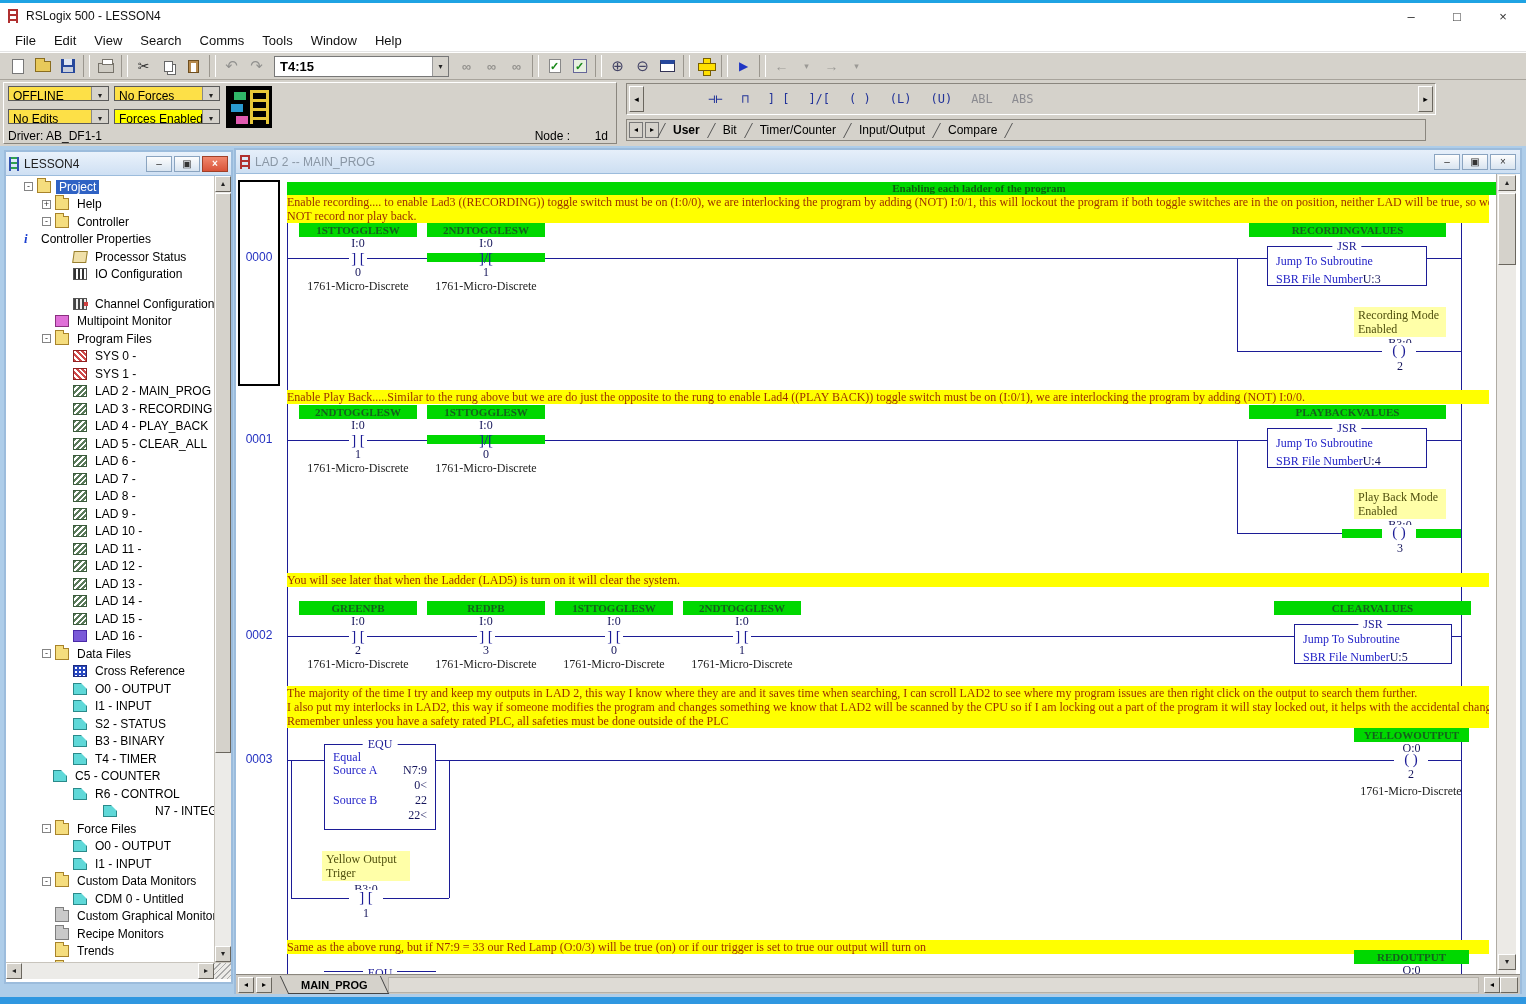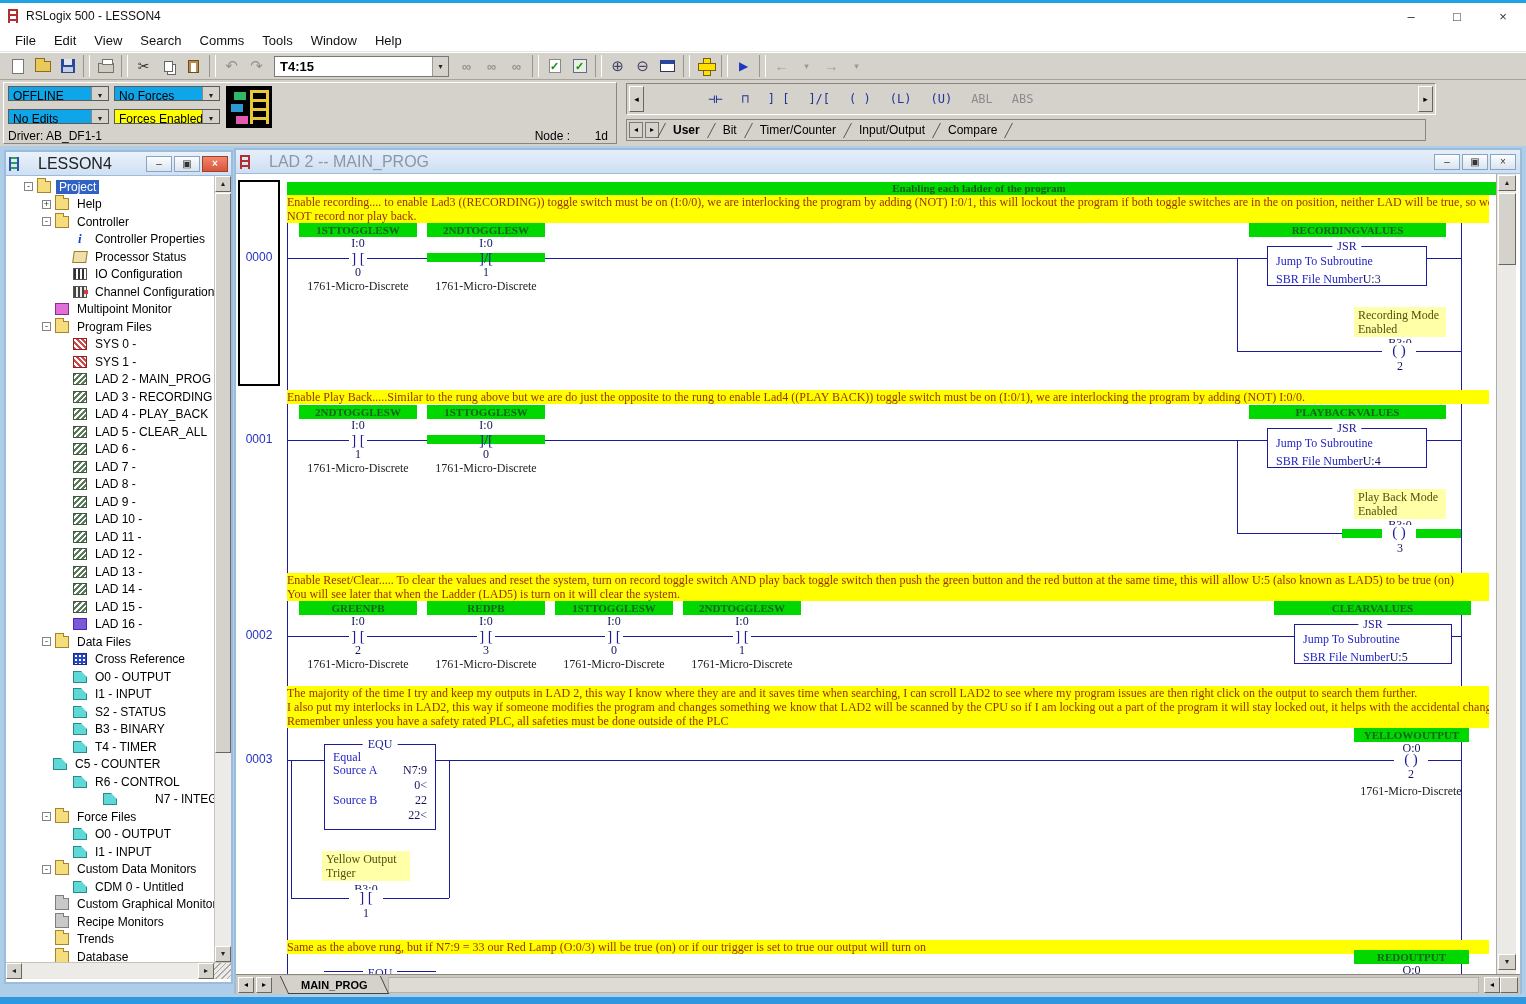--- a/index.html
+++ b/index.html
@@ -44,21 +44,21 @@
   .ic-play .tglyph{color:#1f35c4;font-size:12px}
   .ic-nav .tglyph{font-size:14px;color:#555}
   .ic-navd .tglyph{font-size:9px;color:#555}
   .addr-combo{width:175px;height:21px;background:#fff;border:1px solid #777;display:flex;align-items:center;margin:0 5px;flex:none}
   .addr-combo .val{flex:1;padding-left:5px;font-size:13px;font-weight:bold;color:#000}
   .combo-btn{width:16px;height:100%;background:#d5d2cb;border-left:1px solid #999;display:flex;align-items:center;justify-content:center;font-size:8px;color:#222}
 
   
   .statusrow{position:absolute;left:0;top:80px;width:100%;height:66px;background:#d5d2cb}
   .status-panel{position:absolute;left:3px;top:2px;width:614px;height:62px;border:1px solid;border-color:#fff #8a867e #8a867e #fff}
-  .scombo{position:absolute;height:15px;border:1px solid #5a5a5a;background:#0ea5e9;display:flex}
+  .scombo{position:absolute;height:15px;border:1px solid #5a5a5a;background:#fde047;display:flex}
   .scombo .val{flex:1;font-size:12px;line-height:18px;padding-left:4px;white-space:nowrap;overflow:hidden}
   .scombo .val.yellow{background:#ffff00}
   .scombo .cbtn{width:17px;background:#d5d2cb;border-left:1px solid #888;text-align:center;font-size:8px;line-height:18px;color:#222}
   .driver-text,.node-text{position:absolute;font-size:12px;color:#000;top:46px}
   .node-logo{position:absolute;left:222px;top:3px;width:46px;height:42px;background:#000}
   .node-logo::before{content:"";position:absolute;left:24px;top:4px;width:13px;height:34px;border-left:3px solid #e8c838;border-right:3px solid #e8c838;background:repeating-linear-gradient(180deg,#e8c838 0 3px,transparent 3px 9px)}
   .node-logo::after{content:"";position:absolute;left:8px;top:6px;width:12px;height:8px;background:#30b868;box-shadow:-3px 12px 0 #2a9ad0,2px 24px 0 #e05ab0}
 
   
   .palette{position:absolute;left:622px;top:2px;width:900px;height:62px}
@@ -69,21 +69,21 @@
   .pal-tabs{position:absolute;left:4px;top:37px;width:800px;height:22px;border:1px solid #8a867e;background:#d5d2cb;display:flex;align-items:center;padding-left:2px}
   .pt-arrow{width:14px;height:16px;background:#d5d2cb;border:1px solid #777;text-align:center;line-height:14px;font-size:8px;margin-right:2px;flex:none}
   .ptwrap{display:flex;align-items:center}
   .ptab{padding:1px 11px;font-size:12px}
   .ptab.sel{font-weight:bold}
   .pdiv{width:1px;height:15px;background:#555;transform:skewX(-28deg)}
 
   
   .tree-win{position:absolute;left:4px;top:150px;width:229px;height:834px;border:2px solid #9cbcdc;background:#fff}
   .tw-title{height:24px;background:linear-gradient(#eaf2fb,#cfe0f3);display:flex;align-items:center;padding:0 3px;border-bottom:1px solid #9cbcdc}
-  .ttext{font-size:16px;margin-left:19px;flex:1;color:#222}
+  .ttext{font-size:12px;margin-left:5px;flex:1;color:#222}
   .twc{width:26px;height:16px;border:1px solid #8aa4c0;background:linear-gradient(#fdfdfd,#d8e4f0);margin-left:2px;text-align:center;line-height:13px;font-size:10px;color:#333;flex:none}
   .twc.close{background:linear-gradient(#f0876d,#d9543a);color:#fff;border-color:#a04028;font-weight:bold}
   .tree-body{position:relative;height:786px;overflow:hidden;background:#fff}
   .tree-rows{position:absolute;left:0;top:2px;right:17px;bottom:0;overflow:hidden}
   .trow{height:17.5px;display:flex;align-items:center;font-size:12px;white-space:nowrap;color:#000}
   .texp{width:9px;height:9px;border:1px solid #848484;background:#fff;font-size:9px;line-height:7px;text-align:center;margin-right:4px;flex:none;color:#333}
   .texp:empty{visibility:hidden}
   .ticon{width:14px;height:12px;margin-right:5px;flex:none;position:relative}
   .tlabel{padding:0 3px}
   .tlabel.sel{background:#2f62c4;color:#fff}
@@ -385,36 +385,36 @@
         <div class="trow" style="padding-left: 36px;">
         <span class="texp">+</span>
         <span class="ticon folder-icon"></span>
         <span class="tlabel">Help</span>
       </div>
         <div class="trow" style="padding-left: 36px;">
         <span class="texp">-</span>
         <span class="ticon folder-icon"></span>
         <span class="tlabel">Controller</span>
       </div>
-        <div class="trow" style="padding-left: 54px;">
+        <div class="trow" style="">
         <span class="texp"></span>
         <span class="ticon info-icon"></span>
         <span class="tlabel">Controller Properties</span>
       </div>
         <div class="trow" style="padding-left: 54px;">
         <span class="texp"></span>
         <span class="ticon note-icon"></span>
         <span class="tlabel">Processor Status</span>
       </div>
         <div class="trow" style="padding-left: 54px;">
         <span class="texp"></span>
         <span class="ticon io-icon"></span>
         <span class="tlabel">IO Configuration</span>
       </div>
-        <div class="trow" style="padding-left: 54px;">
+        <div class="trow" style="padding-left: 54px; margin-top: 12px;">
         <span class="texp"></span>
         <span class="ticon channel-icon"></span>
         <span class="tlabel">Channel Configuration</span>
       </div>
         <div class="trow" style="padding-left: 36px;">
         <span class="texp"></span>
         <span class="ticon monitor-icon"></span>
         <span class="tlabel">Multipoint Monitor</span>
       </div>
         <div class="trow" style="padding-left: 36px;">
@@ -730,21 +730,20 @@
       </div>
       <div class="abstext addr" style="left:1118px;top:345px;width:92px">B3:0</div>
       <div class="hlbar2" style="left:1106px;top:355px;width:42px"></div>
       <div class="hlbar2" style="left:1178px;top:355px;width:47px"></div>
       <div class="coilsym" style="left:1146px;top:351px;width:34px">( )</div>
       <div class="abstext bit" style="left:1118px;top:368px;width:92px">3</div>
 
       <div class="rnum" style="left:0;top:454px">0002</div>
       <div class="cmt" style="left:51px;top:399px;width:1202px">
 
-      <div class="cline">Enable Reset/Clear..... To clear the values and reset the system, turn on record toggle switch AND play back toggle switch then push the green button and the red button at the same time, this will allow U:5 (also known as LAD5) to be true (on)</div>
           <div class="cline">You will see later that when the Ladder (LAD5) is turn on it will clear the system.</div>
         </div>
       <div class="wire" style="left:51px;top:462px;width:1007px"></div>
       <div class="wire" style="left:1216px;top:462px;width:9px"></div>
       <div class="contacts" style="left:58px;top:427px">
 
       <div class="ccol">
           <div class="glabel">GREENPB</div>
           <div class="addr" style="width:100%">I:0</div>
           <div class="symrow">

